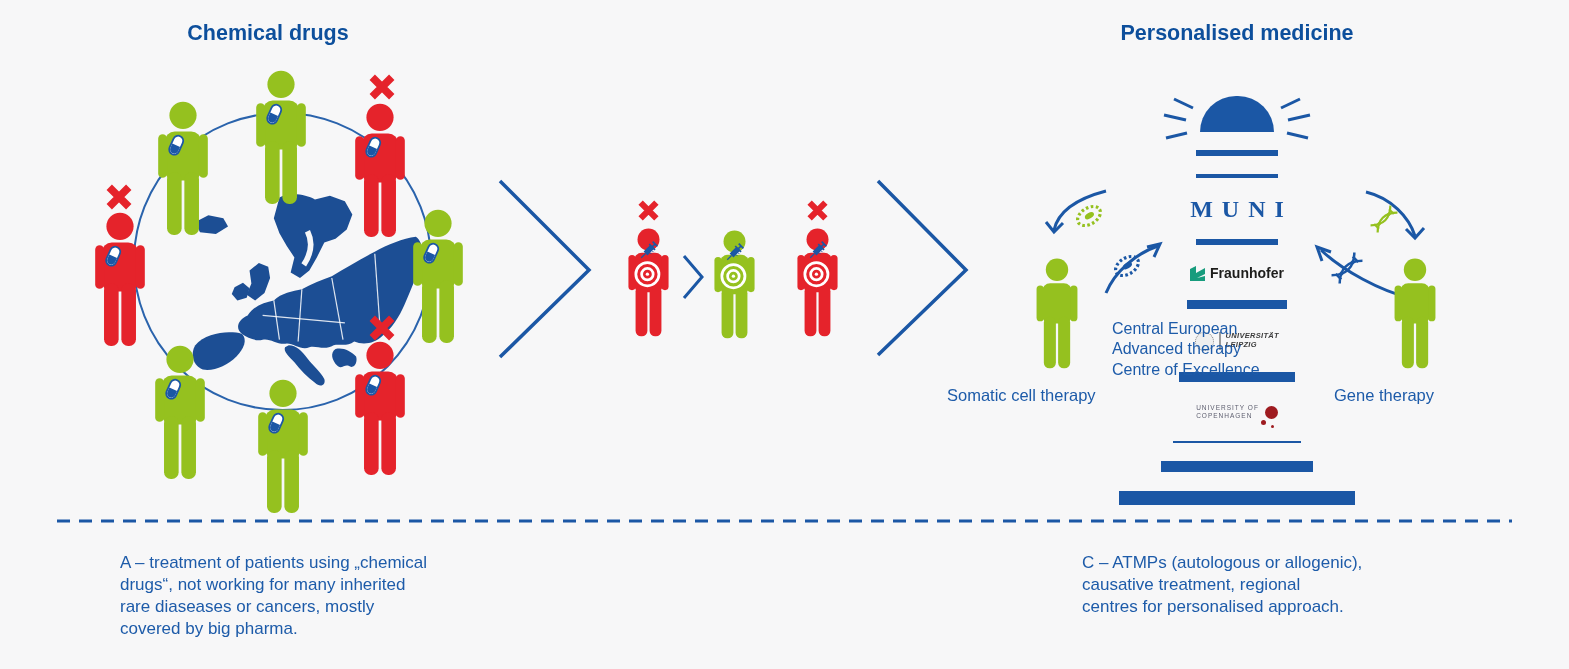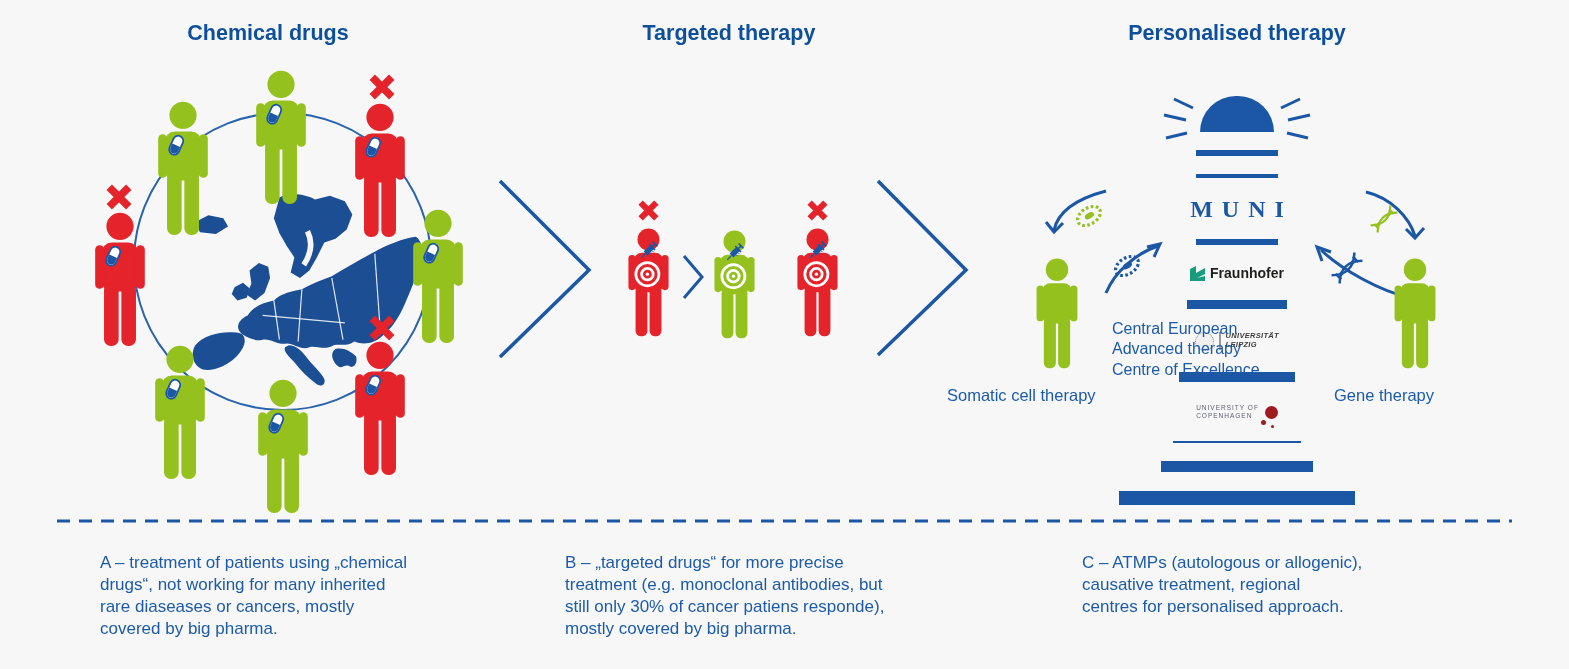--- a/index.html
+++ b/index.html
@@ -64,21 +64,21 @@
   .seal-red::after{content:"";position:absolute;left:-4px;top:14px;width:5px;height:5px;
                    border-radius:50%;background:var(--copenhagen-red);}
   .seal-red::before{content:"";position:absolute;left:6px;top:19px;width:3px;height:3px;
                    border-radius:50%;background:var(--copenhagen-red);}
   .coe-name{position:absolute;left:1112px;top:319px;width:250px;text-align:left;
             font-size:16px;line-height:1.28;color:var(--text-blue);white-space:pre-line;}
   .plabel{position:absolute;top:386px;font-size:16.5px;color:var(--text-blue);text-align:left;}
   .lab-somatic{left:947px;width:220px}.lab-gene{left:1334px;width:170px}
 
   .fn{position:absolute;top:552px;font-size:17px;line-height:1.3;color:var(--text-blue);white-space:pre-line;}
-  .fn-a{left:100px;width:380px}.fn-b{left:565px;width:410px}.fn-c{left:1082px;width:380px}
+  .fn-a{left:120px;width:380px}.fn-b{left:565px;width:410px}.fn-c{left:1082px;width:380px}
 </style>
 </head>
 <body>
 
 <div class="canvas">
 
   <svg width="0" height="0" style="position:absolute" aria-hidden="true">
     <defs>
       <g id="sym-person" fill="currentColor">
         <circle cx="50" cy="21" r="20"></circle>
@@ -118,22 +118,21 @@
         <path d="M-14,5 C-5,-4 5,-4 14,5"></path>
         <line x1="-10.5" y1="-3.4" x2="-10.5" y2="3.4"></line>
         <line x1="-7" y1="-1.6" x2="-7" y2="1.6"></line>
         <line x1="7" y1="-1.6" x2="7" y2="1.6"></line>
         <line x1="10.5" y1="-3.4" x2="10.5" y2="3.4"></line>
       </g>
     </defs>
   </svg>
 
   <div class="title t1">Chemical drugs</div>
-  <div class="title t2">Targeted therapy</div>
-  <div class="title t3">Personalised therapy</div>
+  <div class="title t3">Personalised medicine</div>
 
   <div class="ring"></div>
   <svg class="map" viewBox="0 0 280 230">
     <g fill="var(--map-blue)">
       <path d="M28,32 l14,-7 16,3 5,9 -13,8 -17,-2 z"></path>
       <path d="M118,6 C128,0 146,2 156,8 L172,4 188,10 196,24 190,40 178,50 166,54 158,70 150,84 140,92 130,86 134,70 126,58 118,44 112,28 Z"></path>
       <path d="M86,84 l10,-8 10,4 2,12 -6,16 -10,8 -9,-6 5,-12 z"></path>
       <path d="M70,102 l9,-5 7,6 -3,10 -10,3 -6,-7 z"></path>
       <path d="M78,152 C70,146 74,136 84,132 C90,122 102,118 112,116 C120,108 132,106 142,104 C152,98 164,94 174,90 C188,82 204,72 220,64 C234,56 250,50 264,48 C272,54 272,66 268,78 C264,92 258,106 252,120 C246,134 238,146 228,154 C220,162 208,164 198,160 C190,166 182,162 176,164 C166,170 158,164 150,166 C142,170 134,162 126,162 C116,164 108,156 100,158 C92,160 84,156 78,152 Z"></path>
       <path d="M78,152 C84,158 80,168 72,176 C62,186 48,192 36,190 C26,186 22,174 28,164 C36,154 52,150 64,150 C70,150 74,150 78,152 Z"></path>
@@ -323,21 +322,17 @@
 Advanced therapy
 Centre of Excellence</div>
 
   <div class="plabel lab-somatic">Somatic cell therapy</div>
   <div class="plabel lab-gene">Gene therapy</div>
 
   <div class="fn fn-a">A – treatment of patients using „chemical
 drugs“, not working for many inherited
 rare diaseases or  cancers, mostly
 covered by big pharma.</div>
-  <div class="fn fn-b">B – „targeted drugs“ for more precise
-treatment (e.g. monoclonal antibodies, but
-still only 30% of cancer patiens responde),
-mostly covered by big pharma.</div>
   <div class="fn fn-c">C – ATMPs (autologous or allogenic),
 causative treatment, regional
 centres for personalised approach.</div>
 
 </div>
 
 </body></html>

